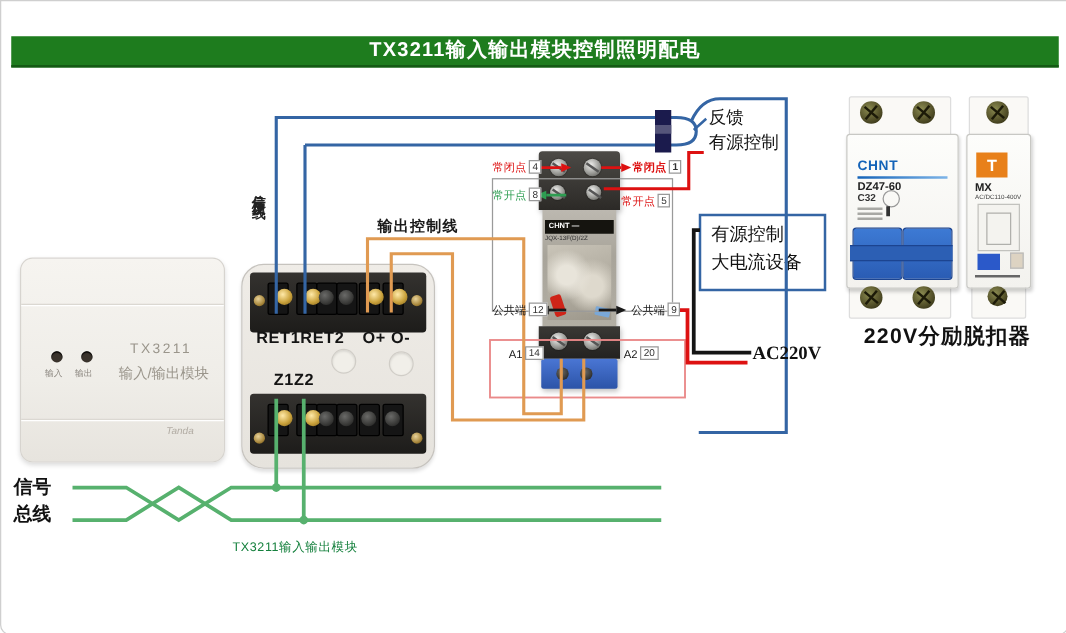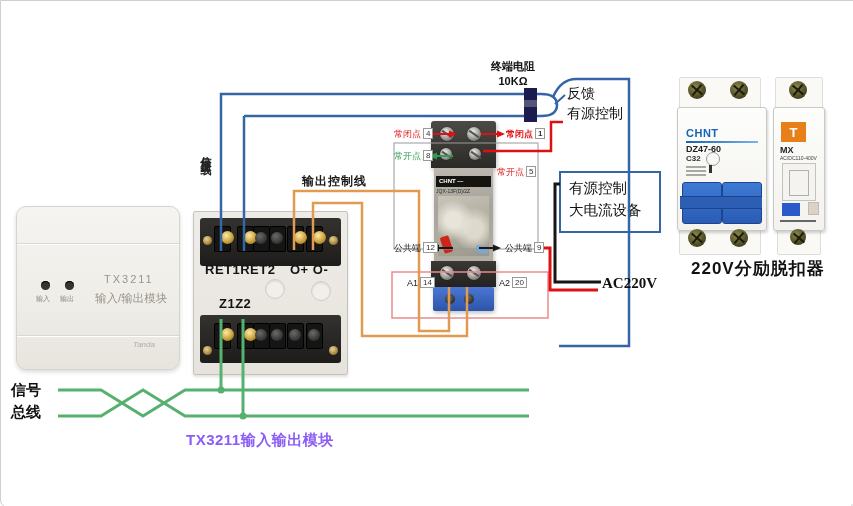--- a/index.html
+++ b/index.html
@@ -15,21 +15,21 @@
   .note{left:12px;top:80px;width:182px;color:var(--note-red);font-weight:bold;font-size:13px;line-height:19px;}
   
   .module{left:15px;top:205px;width:162px;height:162px;background:linear-gradient(180deg,#f6f4f0,#efede8 60%,#e7e4de);
           border:1px solid #d7d4cf;border-radius:10px;box-shadow:0 2px 4px rgba(0,0,0,.15);}
   .seam{left:0;width:100%;height:1px;background:#dbd8d2;box-shadow:0 1px 0 #fff;}
   .led{width:9px;height:9px;border-radius:50%;background:#3a332c;box-shadow:inset 0 1px 1px #000;}
   .ledlbl{font-size:7px;color:#8a857e;}
   .modtxt{color:#9a958b;}
   
   .panel{left:192px;top:210px;width:153px;height:162px;background:linear-gradient(180deg,#efece7,#e6e3dd);
-         border:1px solid #c6c3be;border-radius:2px;box-shadow:0 2px 3px rgba(0,0,0,.12);}
+         border:1px solid #c6c3be;border-radius:18px;box-shadow:0 2px 3px rgba(0,0,0,.12);}
   .strip{left:6px;width:141px;height:48px;background:linear-gradient(180deg,#34322f,#1d1c1a);border-radius:3px;}
   .cell{position:absolute;width:15px;height:24px;top:0;border-radius:2px;background:#151515;border:1px solid #000;}
   .screw-gold{position:absolute;width:13px;height:13px;border-radius:50%;
               background:radial-gradient(circle at 40% 35%,#ffe9a8,#caa23c 55%,#7a5c18);}
   .screw-dark{position:absolute;width:12px;height:12px;border-radius:50%;background:radial-gradient(circle at 40% 35%,#6a6a68,#3a3a38 60%,#171717);}
   .cornerscrew{position:absolute;width:9px;height:9px;border-radius:50%;background:radial-gradient(circle at 40% 35%,#e8d29a,#a8873c 60%,#5c4410);}
   .hole{position:absolute;width:18px;height:18px;border-radius:50%;background:#f1efe9;border:1px solid #d0cdc7;box-shadow:inset 0 1px 2px rgba(0,0,0,.12);}
   .termlbl{font-weight:bold;color:#141414;font-size:13px;letter-spacing:.5px;}
   .vlabel{writing-mode:vertical-rl;font-size:11px;font-weight:bold;color:#222;letter-spacing:2px;}
   
@@ -58,21 +58,21 @@
   .tag.green{color:#2e9e52;}
   .tag.black{color:#181818;}
   
   .rlabel{font-size:14px;color:#111;font-weight:500;z-index:9;}
   .resistor-cap{font-size:11px;font-weight:bold;color:#111;text-align:center;line-height:15px;z-index:9;}
   .loadbox{left:558px;top:170px;width:102px;height:62px;border:2px solid var(--wire-blue);box-sizing:border-box;
            padding:4px 0 0 8px;font-size:14.5px;color:#111;line-height:22px;z-index:4;}
   .ac{font-family:"Liberation Serif","DejaVu Serif",serif;font-weight:bold;font-size:15px;color:#111;z-index:9;}
   
   .buslbl{font-size:15px;font-weight:bold;color:#111;line-height:22px;}
-  .caption{font-size:15px;font-weight:bold;color:#8b5cf6;letter-spacing:.5px;}
+  .caption{font-size:10px;font-weight:normal;color:#15803d;letter-spacing:.5px;}
   .bcap{font-size:17px;font-weight:bold;color:#111;letter-spacing:1px;}
   
   .bkhouse{background:#faf9f6;border:1px solid #ddd;border-radius:2px;}
   .bkbody{background:linear-gradient(180deg,#fdfdfb,#f3f2ee);border:1px solid #c8c8c4;border-radius:3px;box-shadow:1px 2px 3px rgba(0,0,0,.18);}
   .screw-olive{position:absolute;width:18px;height:18px;border-radius:50%;
                background:radial-gradient(circle at 40% 35%,#8a8a50,#55522a 55%,#26240e);}
   .screw-olive:after{content:"";position:absolute;left:2px;top:8px;width:14px;height:2px;background:#1c1a08;transform:rotate(40deg);}
   .screw-olive:before{content:"";position:absolute;left:2px;top:8px;width:14px;height:2px;background:#1c1a08;transform:rotate(-50deg);}
   .chnt{color:var(--chnt-blue);font-weight:bold;font-size:11px;letter-spacing:.5px;}
   .chntbar{height:2px;background:linear-gradient(90deg,var(--chnt-blue),#7db4e8);}
@@ -85,20 +85,23 @@
   .tripT{background:var(--trip-orange);color:#fff;font-weight:bold;font-size:13px;display:flex;align-items:center;justify-content:center;}
   .mxdiag{background:#f4f3ef;border:1px solid #c2c2be;}
   .bluebox{background:#2b59c9;}
   svg{overflow:visible;}
 </style>
 </head>
 <body>
 
 <div class="canvas">
 
+  <div class="abs titlebar">
+    <span>TX3211输入输出模块控制照明配电</span>
+  </div>
 
 
   <div class="abs module">
     <div class="abs seam" style="top:36px;"></div>
     <div class="abs seam" style="top:128px;"></div>
     <div class="abs led" style="left:24px;top:74px;"></div>
     <div class="abs led" style="left:48px;top:74px;"></div>
     <div class="abs ledlbl" style="left:19px;top:87px;">输入</div>
     <div class="abs ledlbl" style="left:43px;top:87px;">输出</div>
     <div class="abs modtxt" style="left:87px;top:66px;font-size:11px;letter-spacing:2px;">TX3211</div>
@@ -211,30 +214,26 @@
     <polygon points="436,151.5 428,155 436,158.5" fill="#2e9e52"></polygon>
     <line x1="452" y1="247" x2="438" y2="247" stroke="#181818" stroke-width="2.2"></line>
     <polygon points="438,243.5 430,247 438,250.5" fill="#181818"></polygon>
     <line x1="478" y1="247" x2="492" y2="247" stroke="#181818" stroke-width="2.2"></line>
     <polygon points="492,243.5 500,247 492,250.5" fill="#181818"></polygon>
   </svg>
 
   <div class="abs tag red" style="left:393px;top:127px;"><span>常闭点</span><span class="numbox">4</span></div>
   <div class="abs tag red" style="left:505px;top:127px;font-weight:bold;"><span>常闭点</span><span class="numbox">1</span></div>
   <div class="abs tag green" style="left:393px;top:149px;"><span>常开点</span><span class="numbox">8</span></div>
-  <div class="abs tag red" style="left:496px;top:154px;margin-top:11px;"><span>常开点</span><span class="numbox">5</span></div>
+  <div class="abs tag red" style="left:496px;top:154px;"><span>常开点</span><span class="numbox">5</span></div>
   <div class="abs tag black" style="left:393px;top:241px;"><span>公共端</span><span class="numbox">12</span></div>
   <div class="abs tag black" style="left:504px;top:241px;"><span>公共端</span><span class="numbox">9</span></div>
   <div class="abs tag black" style="left:406px;top:276px;"><span>A1</span><span class="numbox">14</span></div>
   <div class="abs tag black" style="left:498px;top:276px;"><span>A2</span><span class="numbox">20</span></div>
 
-  <div class="abs resistor-cap" style="left:482px;top:58px;width:60px;">
-    <div>终端电阻</div>
-    <div>10KΩ</div>
-  </div>
   <div class="abs rlabel" style="left:566px;top:84px;">反馈</div>
   <div class="abs rlabel" style="left:566px;top:104px;">有源控制</div>
   <div class="abs loadbox">
     <div>有源控制</div>
     <div>大电流设备</div>
   </div>
   <div class="abs ac" style="left:601px;top:274px;">AC220V</div>
 
   <div class="abs buslbl" style="left:10px;top:378px;">
     <div>信号</div>

